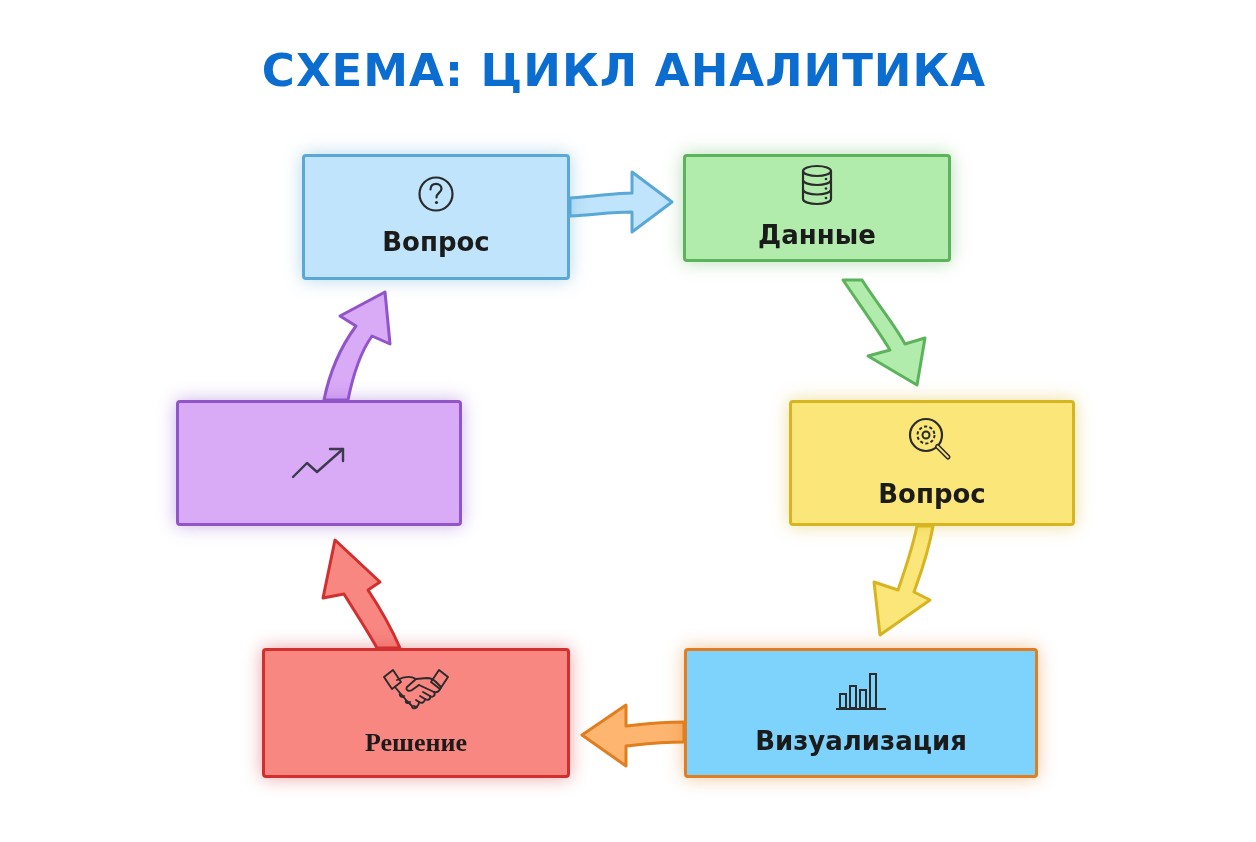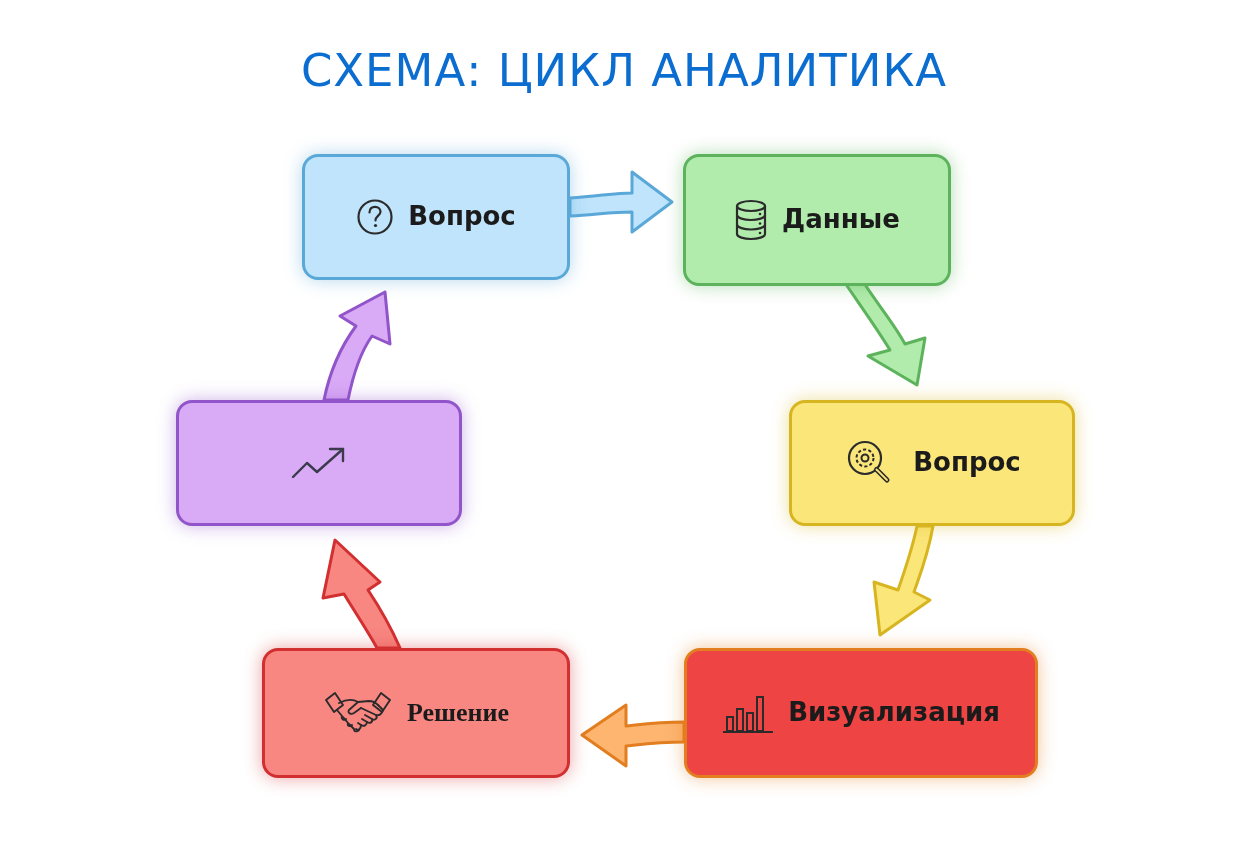--- a/index.html
+++ b/index.html
@@ -2,27 +2,27 @@
 <html><head>
 <meta charset="utf-8">
 <style>
   html, body { margin: 0; padding: 0; }
   body {
     width: 1256px; height: 842px; background: #ffffff; position: relative; overflow: hidden;
     font-family: "DejaVu Sans", sans-serif;
   }
   .title {
     position: absolute; left: 0; top: 44px; width: 1248px; text-align: center;
-    font-family: "DejaVu Sans", sans-serif; font-weight: normal; font-size: 45px;
+    font-family: "DejaVu Sans", sans-serif; font-weight: bold; font-size: 45px;
     color: #0c6dd1; letter-spacing: 1px;
   }
   .node {
-    position: absolute; box-sizing: border-box; border-radius: 16px; border: 3px solid;
+    position: absolute; box-sizing: border-box; border-radius: 4px; border: 3px solid;
     display: flex; align-items: center; justify-content: center; gap: 14px;
-    font-weight: bold; font-size: 26px; color: #1b1b1b;
+    font-weight: bold; font-size: 26px; color: #1b1b1b; flex-direction: column;
   }
   .node .lbl { line-height: 1.2; }
   .node svg { flex: 0 0 auto; }
   #arrows { position: absolute; left: 0; top: 0; }
 </style>
 </head>
 <body>
 
 <div class="title">СХЕМА: ЦИКЛ АНАЛИТИКА</div>
 
@@ -60,21 +60,21 @@
 
 <div class="node" style="left:302px;top:154px;width:268px;height:126px;background:#bfe4fb;border-color:#5aa8d8;box-shadow:0 0 18px rgba(90,168,216,0.45);">
   <svg width="38" height="38" viewBox="0 0 38 38">
     <circle cx="19" cy="19" r="16.5" fill="none" stroke="#2b2b2b" stroke-width="2.2"></circle>
     <path d="M13.5,14.5 C13.5,10.5 16,8.8 19,8.8 C22.3,8.8 24.5,11 24.5,13.8 C24.5,17.5 19.5,18 19.5,22.5" fill="none" stroke="#2b2b2b" stroke-width="2.2" stroke-linecap="round"></path>
     <circle cx="19.5" cy="27.5" r="1.6" fill="#2b2b2b"></circle>
   </svg>
   <span class="lbl">Вопрос</span>
 </div>
 
-<div class="node" style="left:683px;top:154px;width:268px;height:132px;background:#b2ecac;border-color:#5cb35c;box-shadow:0 0 18px rgba(92,179,92,0.45);">
+<div class="node" style="left:683px;top:154px;width:268px;height:108px;background:#b2ecac;border-color:#5cb35c;box-shadow:0 0 18px rgba(92,179,92,0.45);">
   <svg width="34" height="42" viewBox="0 0 34 42">
     <g fill="none" stroke="#2b2b2b" stroke-width="2.2">
       <ellipse cx="17" cy="7" rx="14" ry="5"></ellipse>
       <path d="M3,7 L3,35 C3,38 10,40 17,40 C24,40 31,38 31,35 L31,7"></path>
       <path d="M3,16 C3,19 10,21 17,21 C24,21 31,19 31,16"></path>
       <path d="M3,25.5 C3,28.5 10,30.5 17,30.5 C24,30.5 31,28.5 31,25.5"></path>
     </g>
     <circle cx="26" cy="15" r="1.3" fill="#2b2b2b"></circle>
     <circle cx="26" cy="24.5" r="1.3" fill="#2b2b2b"></circle>
     <circle cx="26" cy="34" r="1.3" fill="#2b2b2b"></circle>
@@ -86,21 +86,21 @@
   <svg width="56" height="50" viewBox="0 0 56 50">
     <circle cx="22" cy="20" r="16" fill="none" stroke="#2b2b2b" stroke-width="2.2"></circle>
     <circle cx="22" cy="20" r="8.5" fill="none" stroke="#2b2b2b" stroke-width="2" stroke-dasharray="3.2 2.2"></circle>
     <circle cx="22" cy="20" r="3.5" fill="none" stroke="#2b2b2b" stroke-width="2"></circle>
     <line x1="33.5" y1="31.5" x2="44" y2="42" stroke="#2b2b2b" stroke-width="5" stroke-linecap="round"></line>
     <line x1="33.5" y1="31.5" x2="44" y2="42" stroke="#fbe67a" stroke-width="1.8" stroke-linecap="round"></line>
   </svg>
   <span class="lbl">Вопрос</span>
 </div>
 
-<div class="node" style="left:684px;top:648px;width:354px;height:130px;background:#ef4444;border-color:#e27e1f;box-shadow:0 0 18px rgba(226,126,31,0.45);">
+<div class="node" style="left:684px;top:648px;width:354px;height:130px;background:#7dd3fc;border-color:#e27e1f;box-shadow:0 0 18px rgba(226,126,31,0.45);">
   <svg width="52" height="44" viewBox="0 0 52 44">
     <g fill="none" stroke="#2b2b2b" stroke-width="2">
       <rect x="5" y="26" width="6" height="14"></rect>
       <rect x="15" y="18" width="6" height="22"></rect>
       <rect x="25" y="22" width="6" height="18"></rect>
       <rect x="35" y="6" width="6" height="34"></rect>
       <line x1="1" y1="41" x2="51" y2="41"></line>
     </g>
   </svg>
   <span class="lbl">Визуализация</span>

